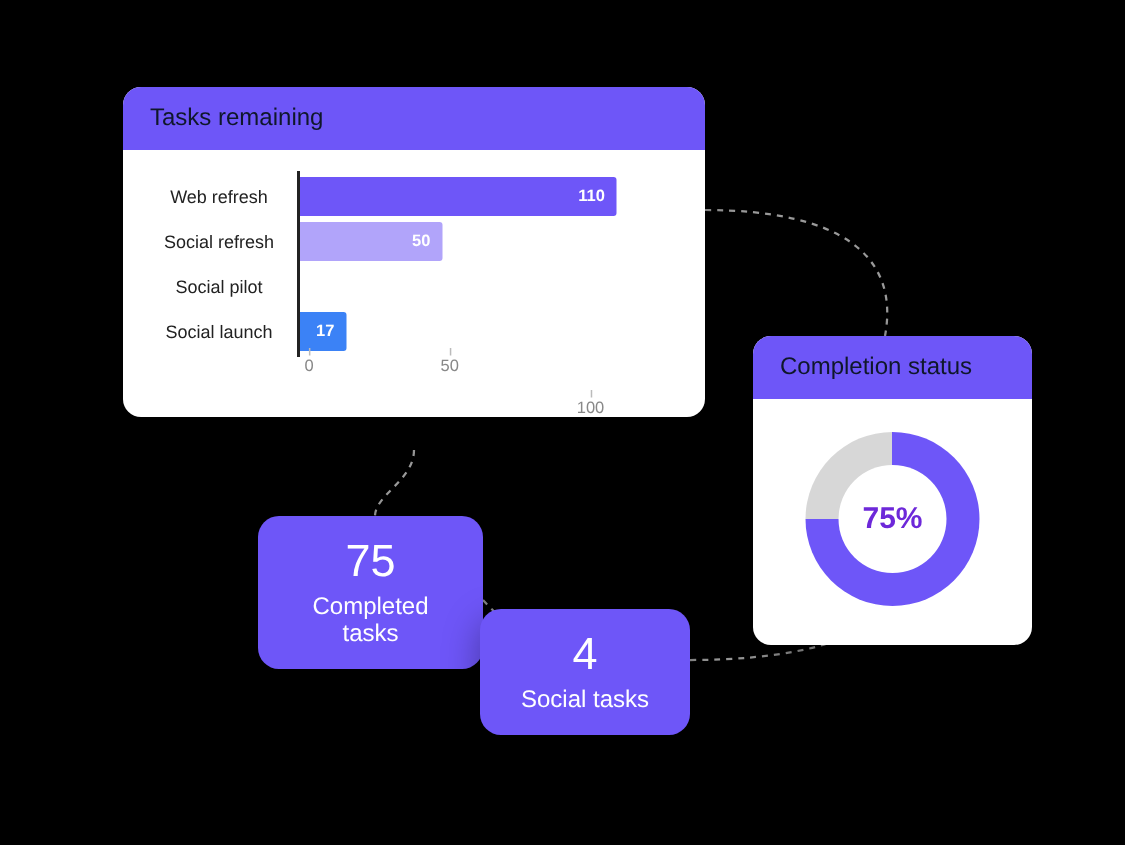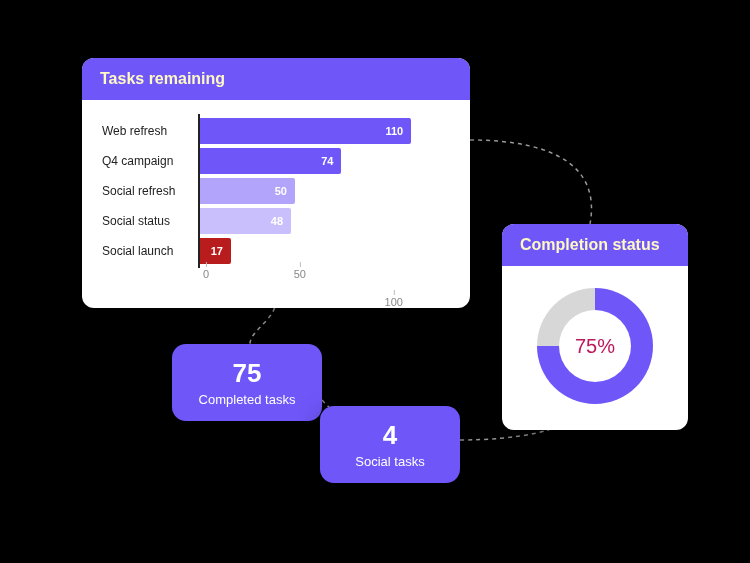--- a/index.html
+++ b/index.html
@@ -15,22 +15,22 @@
   
   .card {
     position: absolute;
     background: #fff;
     border-radius: 12px;
     box-shadow: 0 8px 24px rgba(0,0,0,0.35);
     overflow: hidden;
   }
   .card-header {
     background: #6E56F8;
-    color: #fef9c3;
-    font-weight: 700;
+    color: #0f172a;
+    font-weight: 400;
     padding: 12px 18px;
     font-size: 16px;
   }
 
   
   #tasks-card {
     left: 82px;
     top: 58px;
     width: 388px;
   }
@@ -38,21 +38,21 @@
     padding: 18px 20px 10px 20px;
   }
   .bar-row {
     display: flex;
     align-items: center;
     height: 26px;
     margin-bottom: 4px;
   }
   .bar-label {
     width: 96px;
-    text-align: left;
+    text-align: center;
     font-size: 12px;
     color: #222;
     padding-right: 8px;
   }
   .bar-track {
     flex: 1;
     position: relative;
     height: 26px;
   }
   .bar-axis-line {
@@ -126,41 +126,41 @@
     height: 72px;
     background: #fff;
     border-radius: 50%;
     display: flex;
     align-items: center;
     justify-content: center;
     z-index: 2;
   }
   .donut-label {
     font-size: 20px;
-    font-weight: 400;
-    color: #be185d;
+    font-weight: 700;
+    color: #6d28d9;
   }
 
   
   .stat-card {
     position: absolute;
     background: #6E56F8;
     color: #fff;
     border-radius: 14px;
     box-shadow: 0 8px 24px rgba(0,0,0,0.35);
     text-align: center;
     padding: 16px 20px 14px 20px;
   }
   .stat-value {
-    font-size: 26px;
-    font-weight: 700;
+    font-size: 30px;
+    font-weight: 400;
     line-height: 1;
   }
   .stat-label {
-    font-size: 13px;
+    font-size: 16px;
     margin-top: 6px;
     font-weight: 500;
   }
   #stat-completed {
     left: 172px;
     top: 344px;
     width: 150px;
   }
   #stat-overdue {
     left: 320px;
@@ -192,51 +192,39 @@
         <div class="bar-row">
           <div class="bar-label">Web refresh</div>
           <div class="bar-track">
             <div class="bar-axis-line"></div>
             <div class="bar-fill" style="width: 84.6154%; background: rgb(110, 86, 248);">
               <span>110</span>
             </div>
           </div>
         </div>
         <div class="bar-row">
-          <div class="bar-label">Q4 campaign</div>
-          <div class="bar-track">
-            <div class="bar-axis-line"></div>
-            <div class="bar-fill" style="width: 56.9231%; background: rgb(110, 86, 248);">
-              <span>74</span>
-            </div>
-          </div>
-        </div>
-        <div class="bar-row">
           <div class="bar-label">Social refresh</div>
           <div class="bar-track">
             <div class="bar-axis-line"></div>
             <div class="bar-fill" style="width: 38.4615%; background: rgb(177, 164, 250);">
               <span>50</span>
             </div>
           </div>
         </div>
         <div class="bar-row">
-          <div class="bar-label">Social status</div>
-          <div class="bar-track">
-            <div class="bar-axis-line"></div>
-            <div class="bar-fill" style="width: 36.9231%; background: rgb(201, 191, 253);">
-              <span>48</span>
-            </div>
+          <div class="bar-label">Social pilot</div>
+          <div class="bar-track">
+            <div class="bar-axis-line"></div>
           </div>
         </div>
         <div class="bar-row">
           <div class="bar-label">Social launch</div>
           <div class="bar-track">
             <div class="bar-axis-line"></div>
-            <div class="bar-fill" style="width: 13.0769%; background: #b91c1c; justify-content: flex-end;">
+            <div class="bar-fill" style="width: 13.0769%; background: #3b82f6; justify-content: flex-end;">
               <span>17</span>
             </div>
           </div>
         </div>
       </div>
     <div class="axis-row">
       <div class="axis-ticks" id="ticks">
           <div class="tick" style="left: 0%;">0</div>
           <div class="tick" style="left: 38.4615%;">50</div>
           <div class="tick" style="left: 76.9231%; margin-top: 28px;">100</div>

